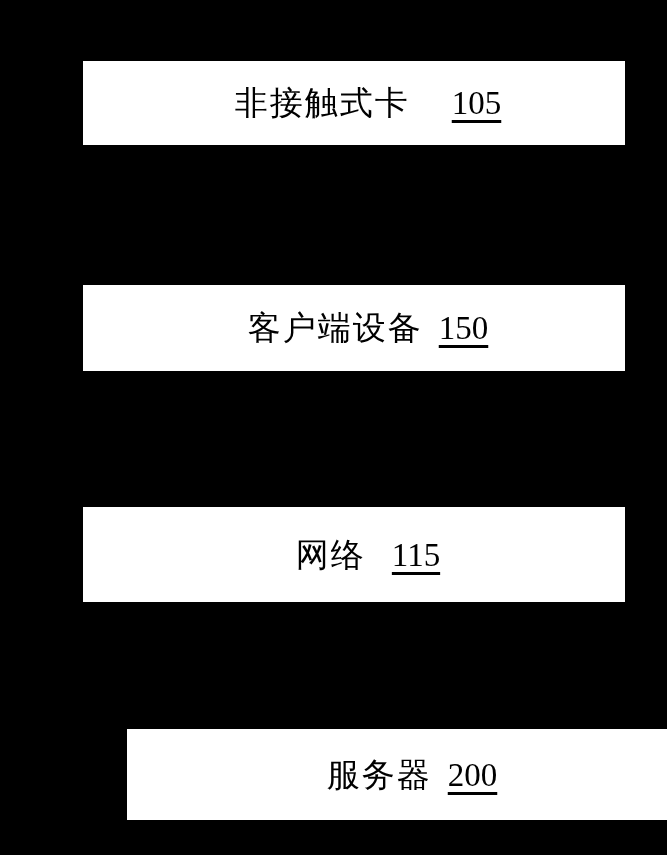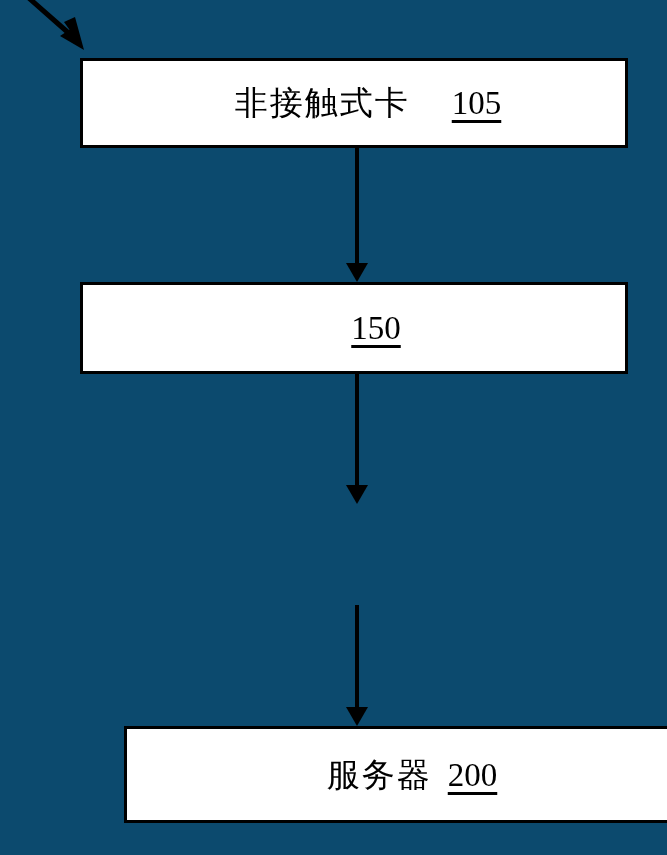--- a/index.html
+++ b/index.html
@@ -9,21 +9,21 @@
     background: #ffffff;
   }
   body {
     font-family: "Liberation Sans", "DejaVu Sans", sans-serif;
     color: #000000;
   }
   #figure-canvas {
     position: relative;
     width: 667px;
     height: 855px;
-    background: #0c4a6e;
+    background: #000000;
     overflow: hidden;
   }
   .lead-arrow {
     position: absolute;
     left: 0px;
     top: 0px;
     width: 140px;
     height: 70px;
     pointer-events: none;
   }
@@ -103,30 +103,38 @@
     </div>
   </div>
 
   <div class="connector" style="left:355px; top:148px; width:4px; height:134px;">
     <div class="connector-line" style="height:119px;"></div>
     <div class="connector-head" style="top:115px;"></div>
   </div>
 
   <div class="node-box" style="left:80px; top:282px; width:548px; height:92px;">
     <div class="node-inner">
+      <span class="node-label">客户端设备</span>
       <span class="gap-narrow"></span>
       <span class="node-ref">150</span>
     </div>
   </div>
 
   <div class="connector" style="left:355px; top:374px; width:4px; height:130px;">
     <div class="connector-line" style="height:115px;"></div>
     <div class="connector-head" style="top:111px;"></div>
   </div>
 
+  <div class="node-box" style="left:80px; top:504px; width:548px; height:101px;">
+    <div class="node-inner">
+      <span class="node-label">网络</span>
+      <span class="gap-mid"></span>
+      <span class="node-ref">115</span>
+    </div>
+  </div>
 
   <div class="connector" style="left:355px; top:605px; width:4px; height:121px;">
     <div class="connector-line" style="height:106px;"></div>
     <div class="connector-head" style="top:102px;"></div>
   </div>
 
   <div class="node-box" style="left:80px; top:726px; width:548px; height:97px;margin-left:44px;">
     <div class="node-inner">
       <span class="node-label">服务器</span>
       <span class="gap-narrow"></span>

